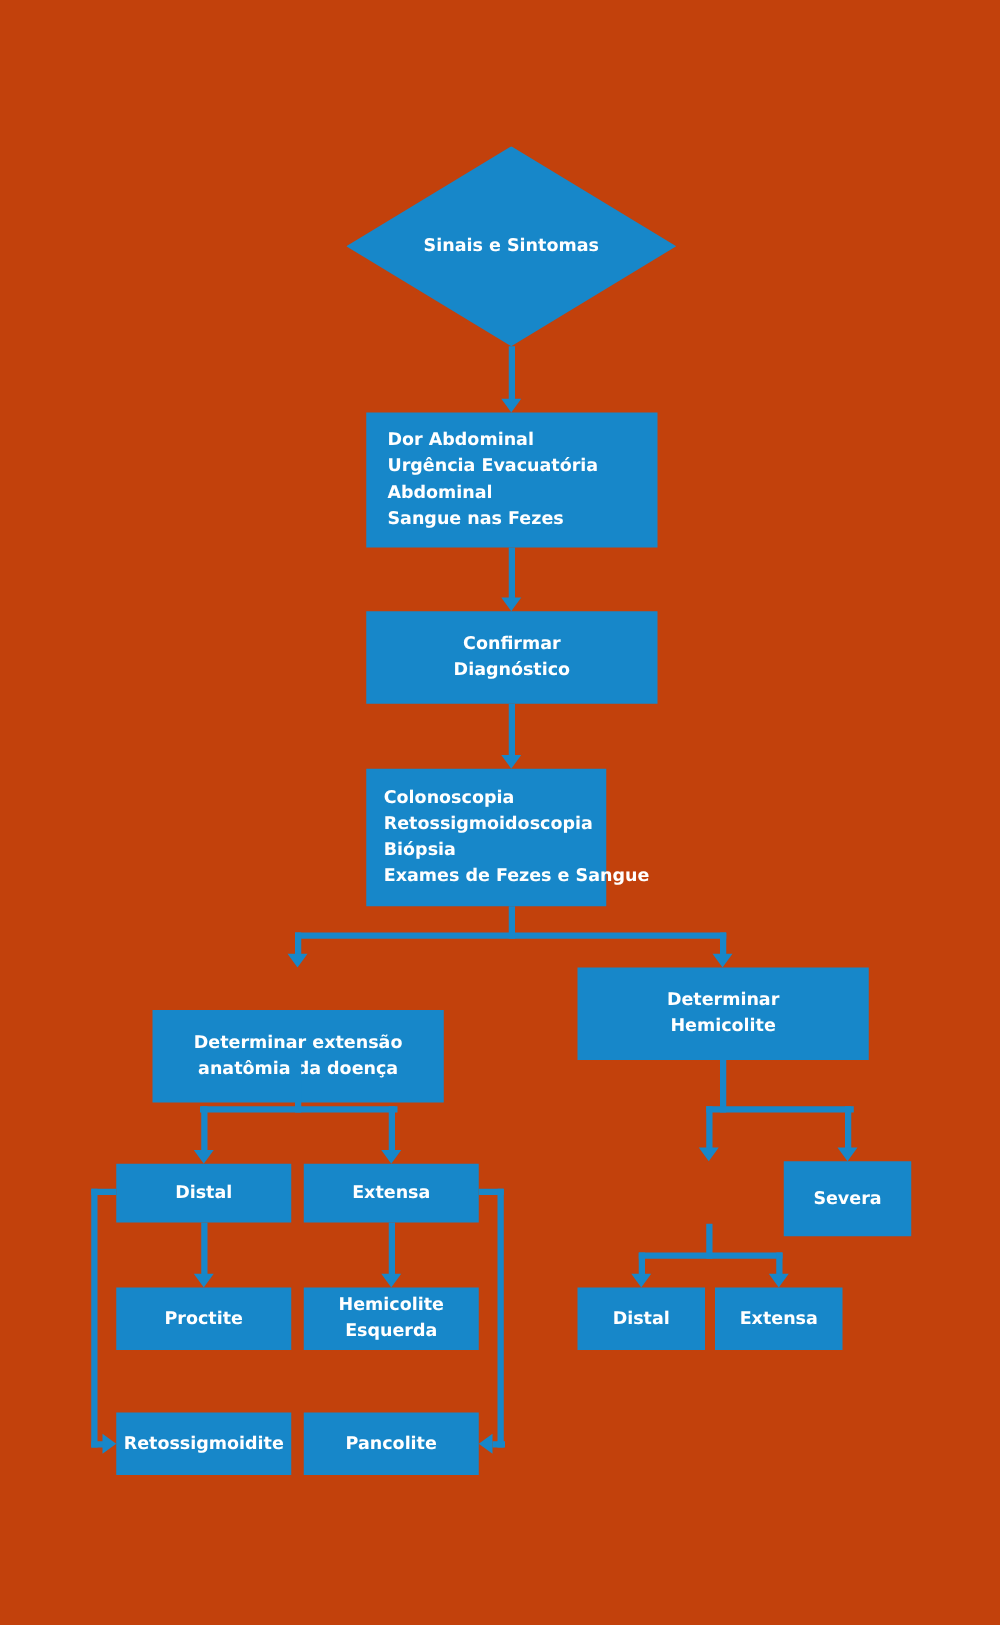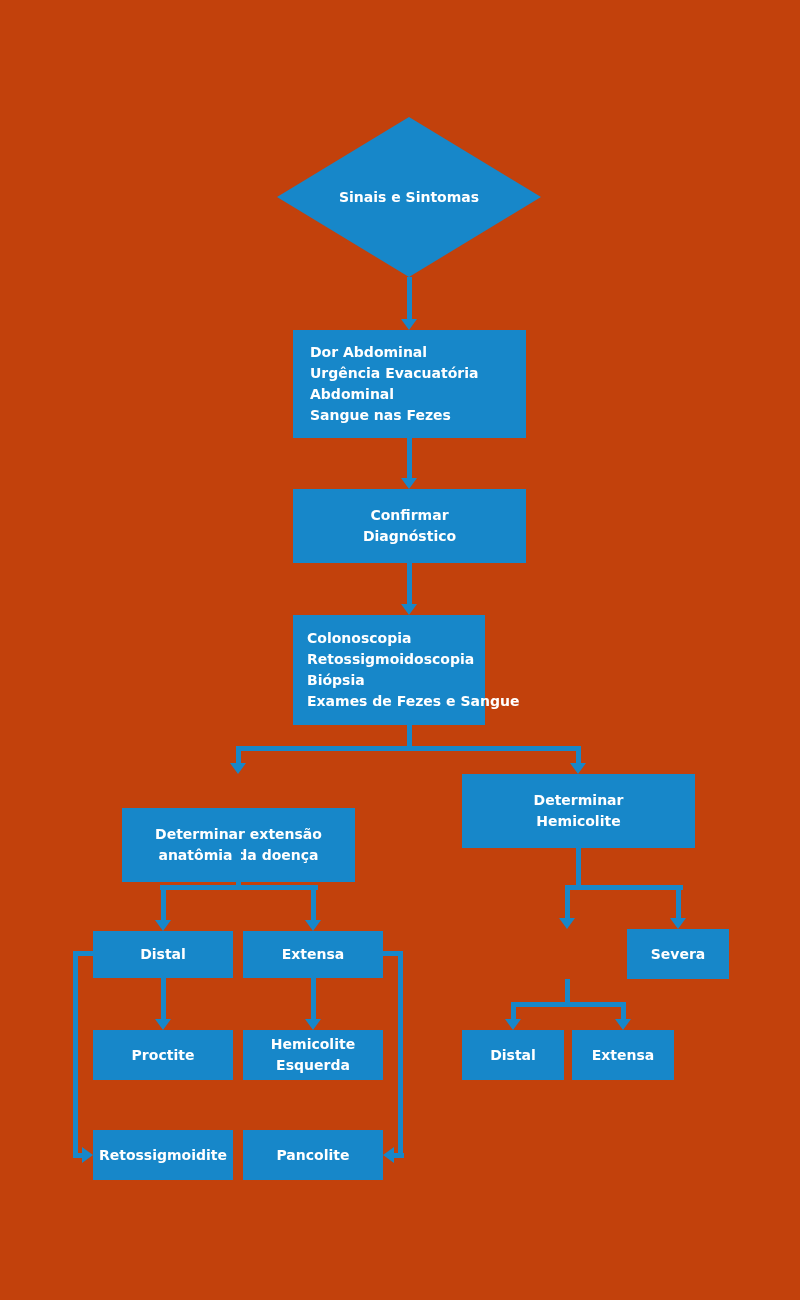--- a/index.html
+++ b/index.html
@@ -126,21 +126,21 @@
 
   <div class="node" style="left:93px; top:1130px; width:140px; height:50px;">
     <span>Retossigmoidite</span>
   </div>
 
   <div class="node" style="left:243px; top:1130px; width:140px; height:50px;">
     <span>Pancolite</span>
   </div>
 
 
-  <div class="node" style="left:627px; top:929px; width:102px; height:50px;">
+  <div class="node" style="left:627px; top:929px; width:102px; height:60px;">
     <span>Severa</span>
   </div>
 
   <div class="node" style="left:462px; top:1030px; width:102px; height:50px;">
     <span>Distal</span>
   </div>
 
   <div class="node" style="left:572px; top:1030px; width:102px; height:50px;">
     <span>Extensa</span>
   </div>

